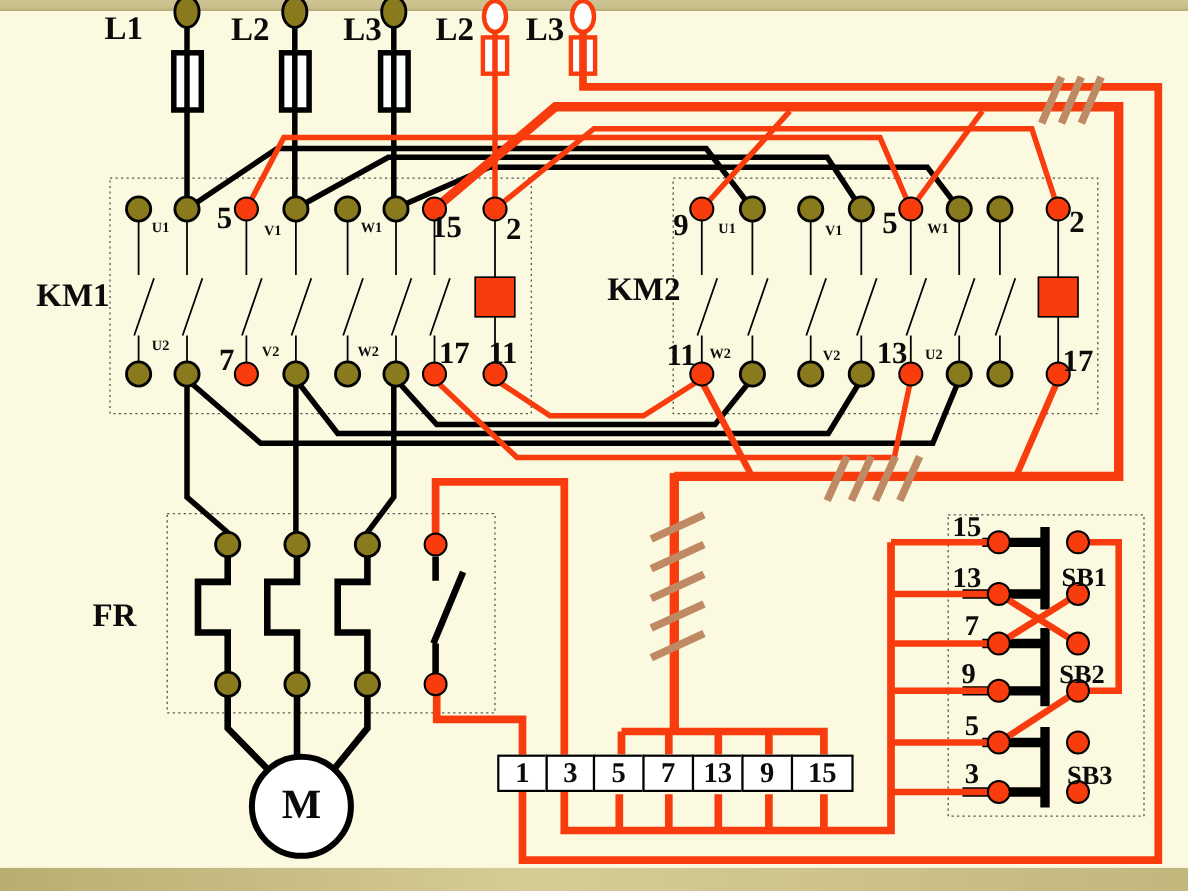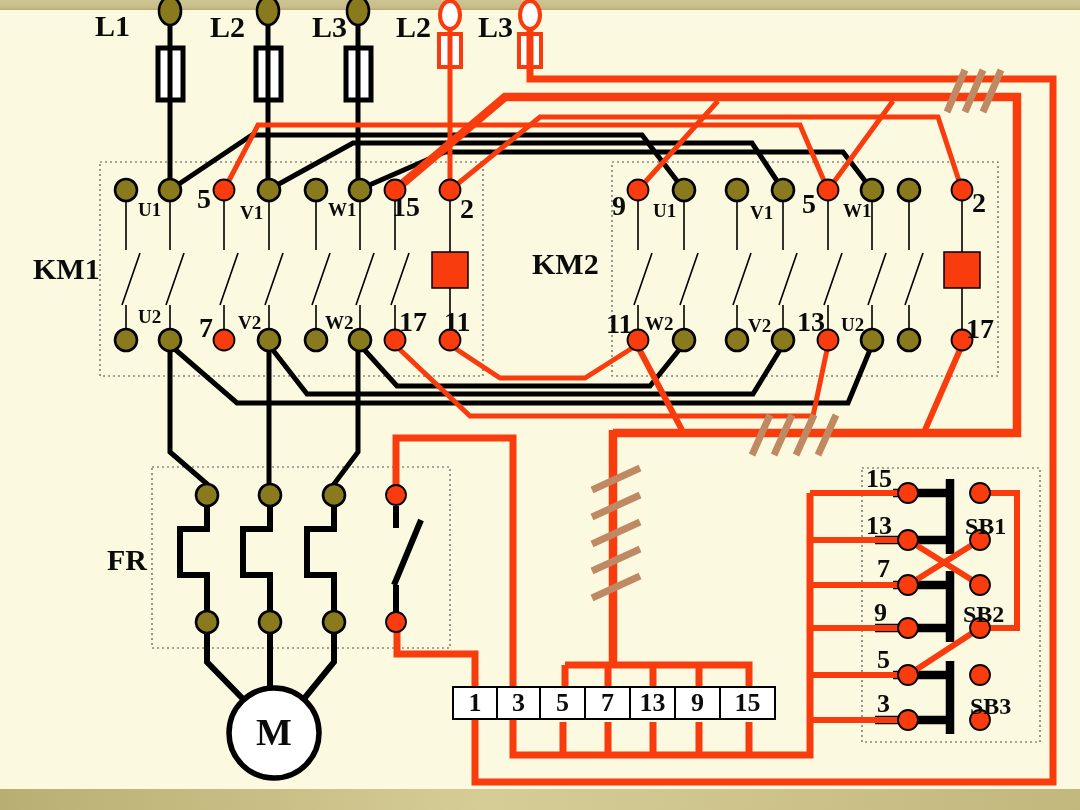--- a/index.html
+++ b/index.html
@@ -18,21 +18,21 @@
   .w1{stroke-width:1.6}.w5{stroke-width:5}.w6{stroke-width:6}.w7{stroke-width:7}.w8{stroke-width:8.5}
   .dots{stroke:#555;stroke-width:1.2;fill:none;stroke-dasharray:2 3}
   .t-olive{fill:var(--terminal-olive,#8A7A1E);stroke:#000;stroke-width:2.6}
   .t-red{fill:var(--terminal-red,#F93C0D);stroke:#000;stroke-width:1.8}
   .fuse-b{fill:#fff;stroke:#000;stroke-width:5}
   .fuse-r{fill:#fff;stroke:var(--wire-red,#F93C0D);stroke-width:4}
   .coil{fill:var(--terminal-red,#F93C0D);stroke:#000;stroke-width:1.5}
   .motor-c{fill:#fff;stroke:#000;stroke-width:5.5}
   
   .lb{position:absolute;line-height:1;font-weight:700;white-space:nowrap;}
-  .s30{font-size:30px}.s29{font-size:28px}.s27{font-size:26px}.s20{font-size:24px}.s18{font-size:19px}.s38{font-size:38px}
+  .s30{font-size:30px}.s29{font-size:28px}.s27{font-size:26px}.s20{font-size:24px}.s18{font-size:13px}.s38{font-size:38px}
   .cell{position:absolute;top:686px;height:34px;box-sizing:border-box;border:2px solid #000;
         background:var(--cell-bg,#FFFFFF);font-size:26px;font-weight:700;text-align:center;line-height:30px;}
 </style>
 </head>
 <body>
 
 <div class="stage">
   <div class="band-top"></div>
   <div class="band-bottom"></div>
 
@@ -219,21 +219,21 @@
     <div class="cell" style="left:719px;width:57px">15</div>
   </div>
 
   <div class="lb s30" style="left:95px;top:11px">L1</div>
   <div class="lb s30" style="left:210px;top:12px">L2</div>
   <div class="lb s30" style="left:312px;top:12px">L3</div>
   <div class="lb s30" style="left:396px;top:12px">L2</div>
   <div class="lb s30" style="left:478px;top:12px">L3</div>
 
   <div class="lb s30" style="left:33px;top:254px">KM1</div>
-  <div class="lb s30" style="left:532px;top:249px">KM2</div>
+  <div class="lb s30" style="left:552px;top:249px">KM2</div>
 
   <div class="lb s18" style="left:138px;top:200px">U1</div>
   <div class="lb s29" style="left:197px;top:185px">5</div>
   <div class="lb s18" style="left:240px;top:203px">V1</div>
   <div class="lb s18" style="left:328px;top:200px">W1</div>
   <div class="lb s29" style="left:392px;top:193px">15</div>
   <div class="lb s29" style="left:460px;top:195px">2</div>
   <div class="lb s18" style="left:138px;top:307px">U2</div>
   <div class="lb s29" style="left:199px;top:314px">7</div>
   <div class="lb s18" style="left:238px;top:313px">V2</div>
@@ -247,21 +247,21 @@
   <div class="lb s29" style="left:802px;top:190px">5</div>
   <div class="lb s18" style="left:843px;top:201px">W1</div>
   <div class="lb s29" style="left:972px;top:189px">2</div>
   <div class="lb s29" style="left:606px;top:310px">11</div>
   <div class="lb s18" style="left:645px;top:314px">W2</div>
   <div class="lb s18" style="left:748px;top:316px">V2</div>
   <div class="lb s29" style="left:797px;top:308px">13</div>
   <div class="lb s18" style="left:841px;top:315px">U2</div>
   <div class="lb s29" style="left:966px;top:315px">17</div>
 
-  <div class="lb s30" style="left:107px;top:545px">FR</div>
+  <div class="lb s30" style="left:84px;top:545px">FR</div>
   <div class="lb s38" style="left:250px;top:713px;width:48px;text-align:center">M</div>
 
   <div class="lb s27" style="left:866px;top:466px">15</div>
   <div class="lb s27" style="left:866px;top:513px">13</div>
   <div class="lb s27" style="left:877px;top:556px">7</div>
   <div class="lb s27" style="left:874px;top:600px">9</div>
   <div class="lb s27" style="left:877px;top:647px">5</div>
   <div class="lb s27" style="left:877px;top:691px">3</div>
   <div class="lb s20" style="left:965px;top:514px">SB1</div>
   <div class="lb s20" style="left:963px;top:602px">SB2</div>

